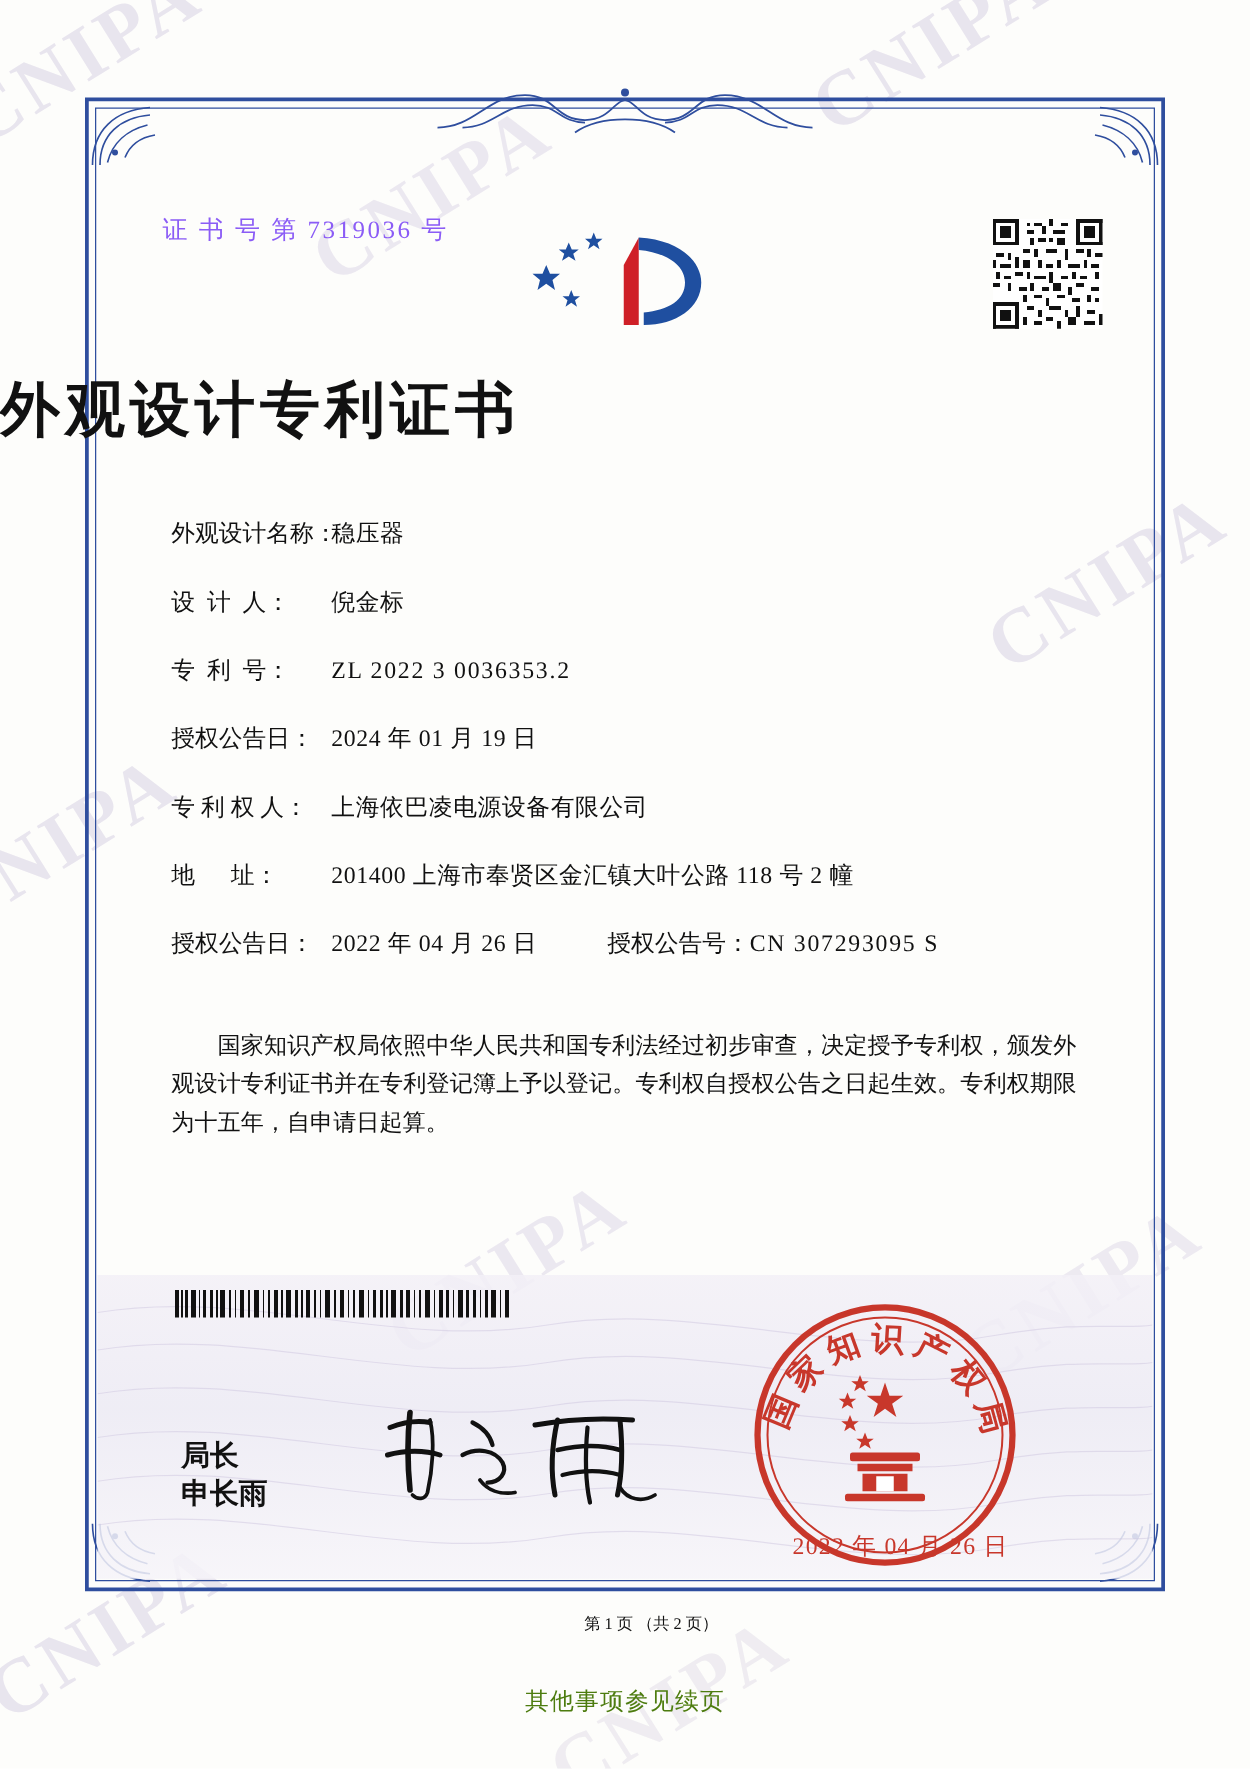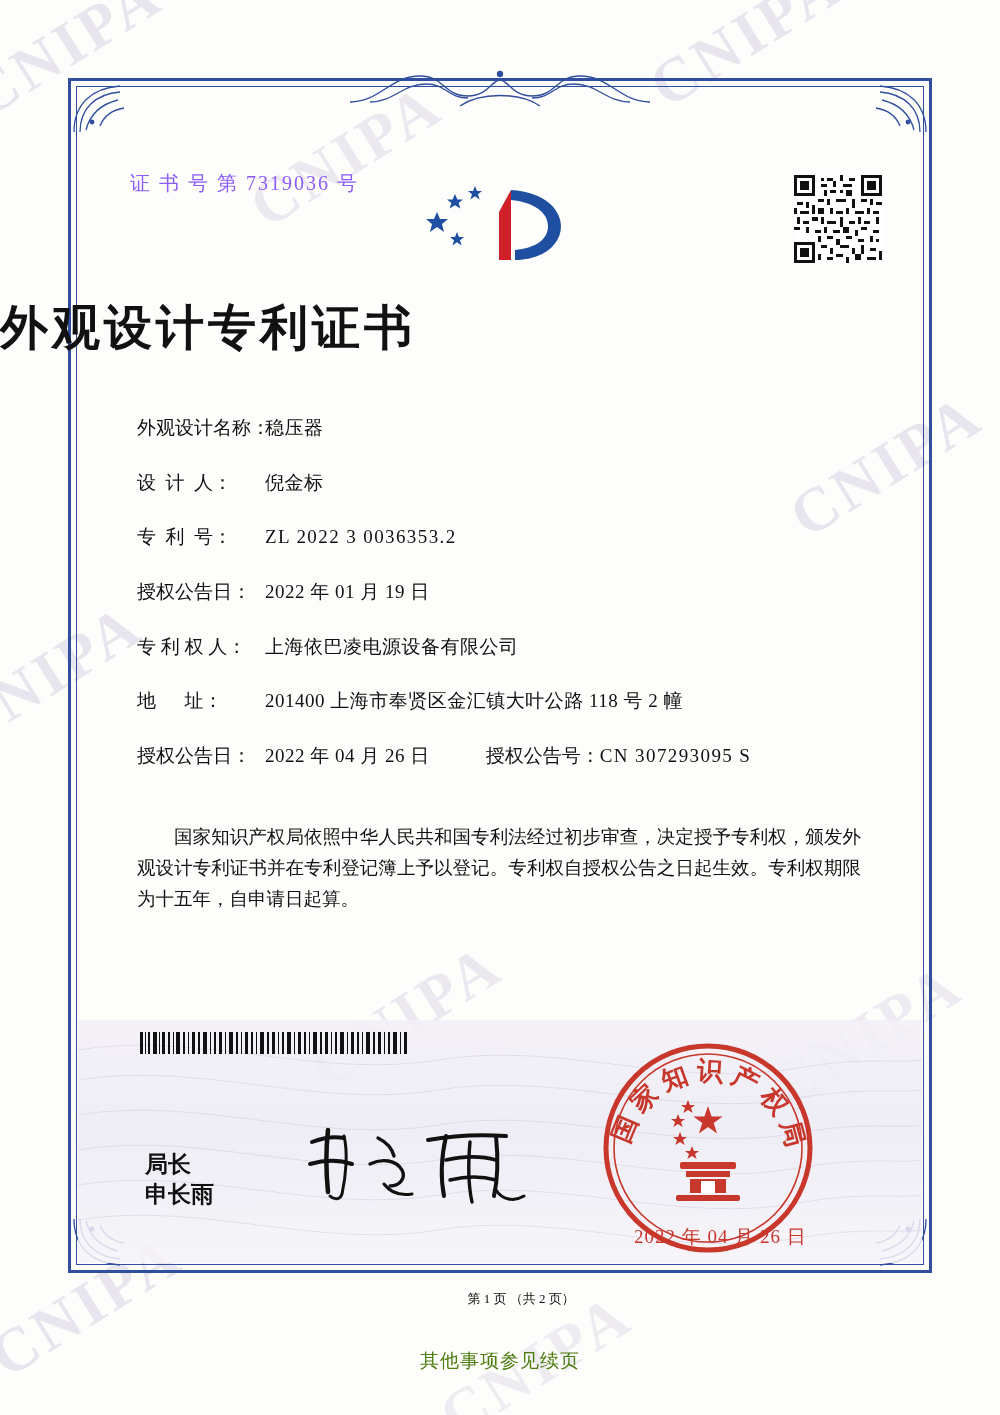--- a/index.html
+++ b/index.html
@@ -426,21 +426,21 @@
     <div class="field-row">
       <span class="field-label">设  计  人：</span>
       <span class="field-value">倪金标</span>
     </div>
     <div class="field-row">
       <span class="field-label">专  利  号：</span>
       <span class="field-value mono">ZL 2022 3 0036353.2</span>
     </div>
     <div class="field-row">
       <span class="field-label">授权公告日：</span>
-      <span class="field-value">2022 年 01 月 19 日</span>
+      <span class="field-value">2024 年 01 月 19 日</span>
     </div>
     <div class="field-row">
       <span class="field-label">专 利 权 人：</span>
       <span class="field-value">上海依巴凌电源设备有限公司</span>
     </div>
     <div class="field-row">
       <span class="field-label">地      址：</span>
       <span class="field-value">201400 上海市奉贤区金汇镇大叶公路 118 号 2 幢</span>
     </div>
     <div class="field-row two-col">

